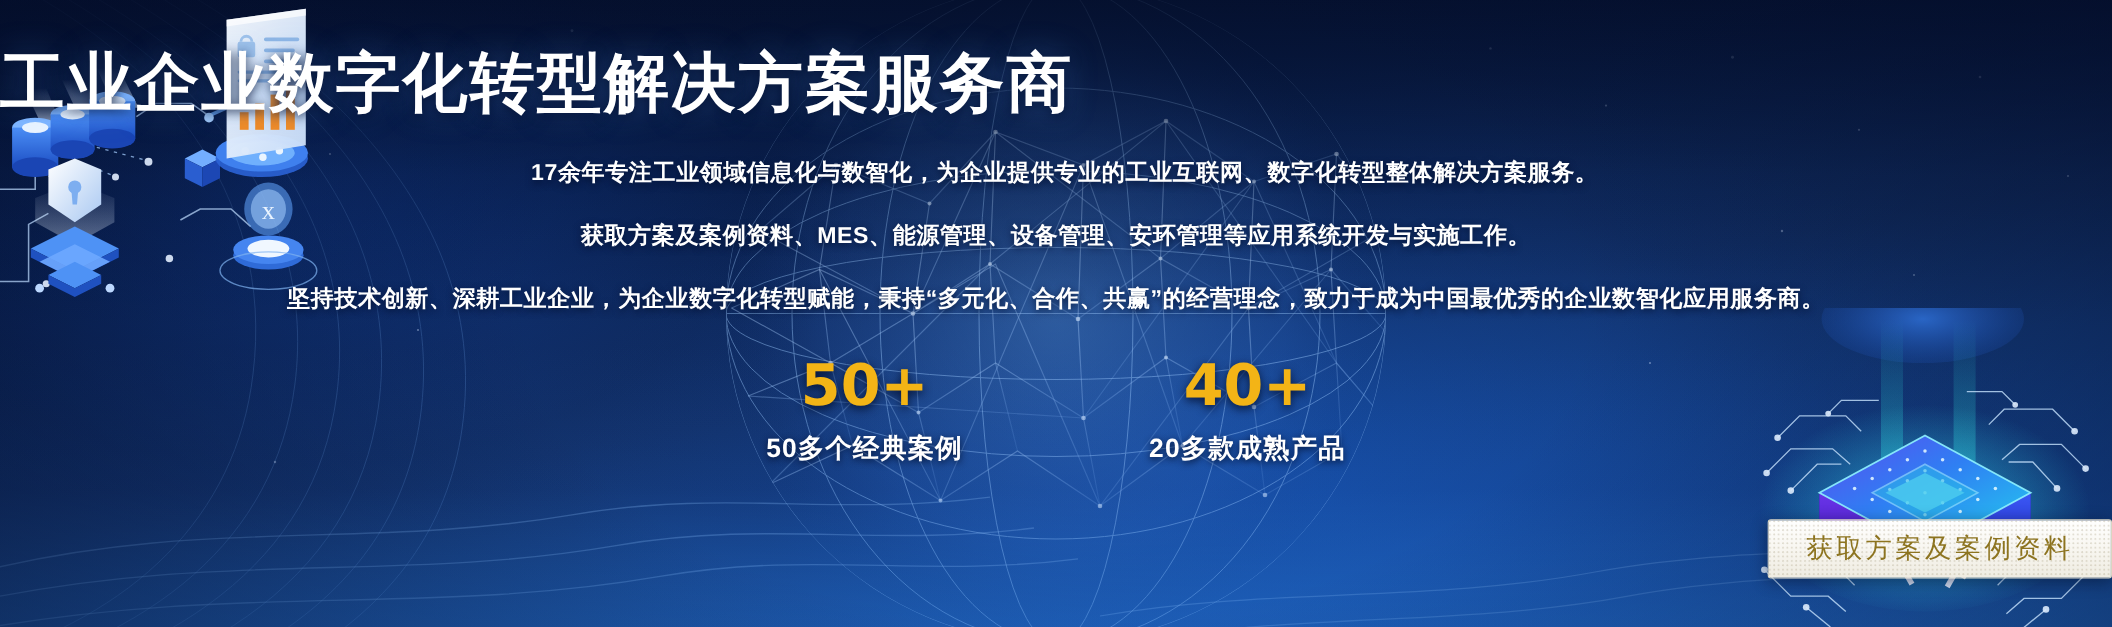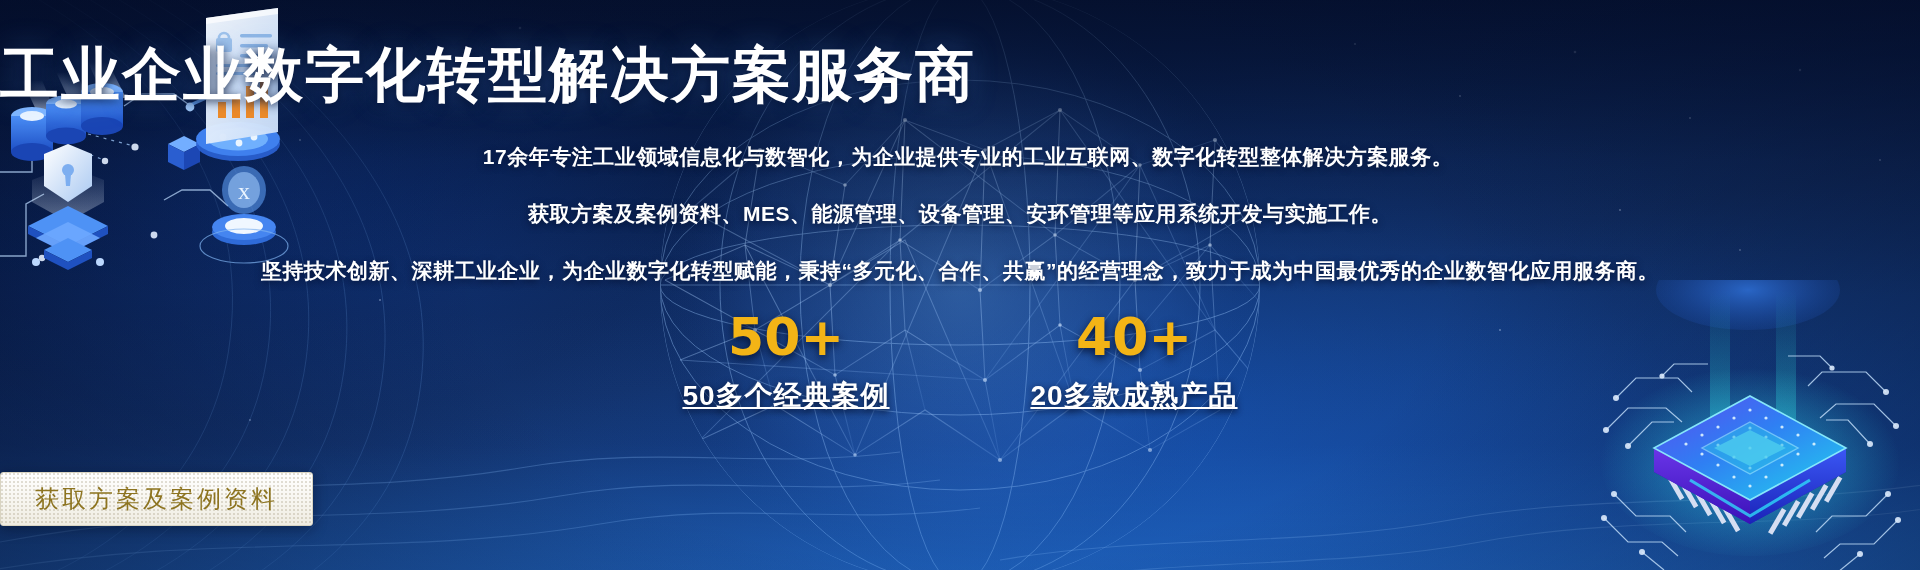--- a/index.html
+++ b/index.html
@@ -43,35 +43,35 @@
     position:absolute;left:0;right:0;text-align:center;
     font-size:21px;font-weight:bold;color:#ffffff;letter-spacing:.5px;
     text-shadow:0 2px 7px rgba(3,16,48,.9);
     white-space:nowrap;
   }
   .sub1{top:143px;margin-left:16px;}
   .sub2{top:200px;}
   .sub3{top:257px;font-size:21px;}
   
   #stats{
-    position:absolute;left:0;right:0;top:311px;
+    position:absolute;left:0;right:0;top:325px;
     display:flex;justify-content:center;align-items:flex-start;
   }
   .stat{width:240px;text-align:center;margin:0 54px;}
   .stat-num{
     font-size:52px;font-weight:bold;color:#F3B416;line-height:1;
     text-shadow:0 3px 9px rgba(2,12,40,.85);
     font-family:"DejaVu Sans","Liberation Sans",sans-serif;
   }
   .stat-label{
-    margin-top:14px;font-size:28px;font-weight:bold;color:#ffffff;
-    letter-spacing:1px;text-shadow:0 2px 7px rgba(2,12,40,.9);text-decoration:underline;
-  }
-  
-  #cta-wrap{position:absolute;left:0;right:0;top:472px;display:flex;justify-content:flex-start;}
+    margin-top:14px;font-size:24px;font-weight:bold;color:#ffffff;
+    letter-spacing:1px;text-shadow:0 2px 7px rgba(2,12,40,.9);
+  }
+  
+  #cta-wrap{position:absolute;left:0;right:0;top:472px;display:flex;justify-content:flex-end;}
   #cta{
     padding:13px 34px;
     background:
       radial-gradient(circle at 1px 1px, rgba(160,150,120,.30) 0.7px, rgba(0,0,0,0) 1.1px) 0 0/4px 4px,
       linear-gradient(180deg,#ffffff 0%,#f7f5ef 55%,#efece2 100%);
     color:#8d7420;
     font-size:24px;letter-spacing:3px;font-weight:normal;
     border:1px solid #d9d4c2;border-radius:3px;
     box-shadow:0 3px 14px rgba(2,10,34,.45);
     cursor:pointer;line-height:1.1;

